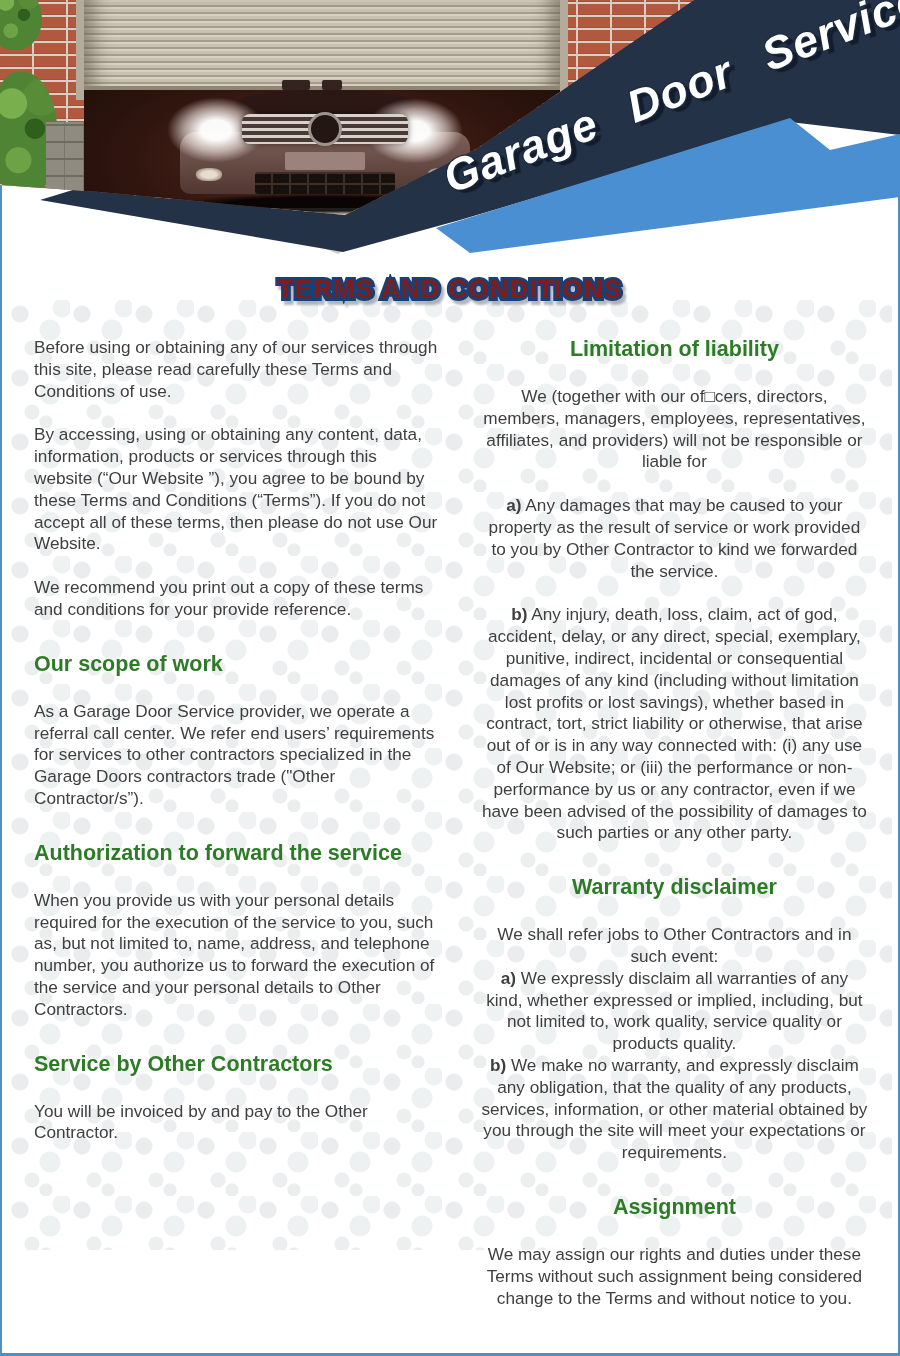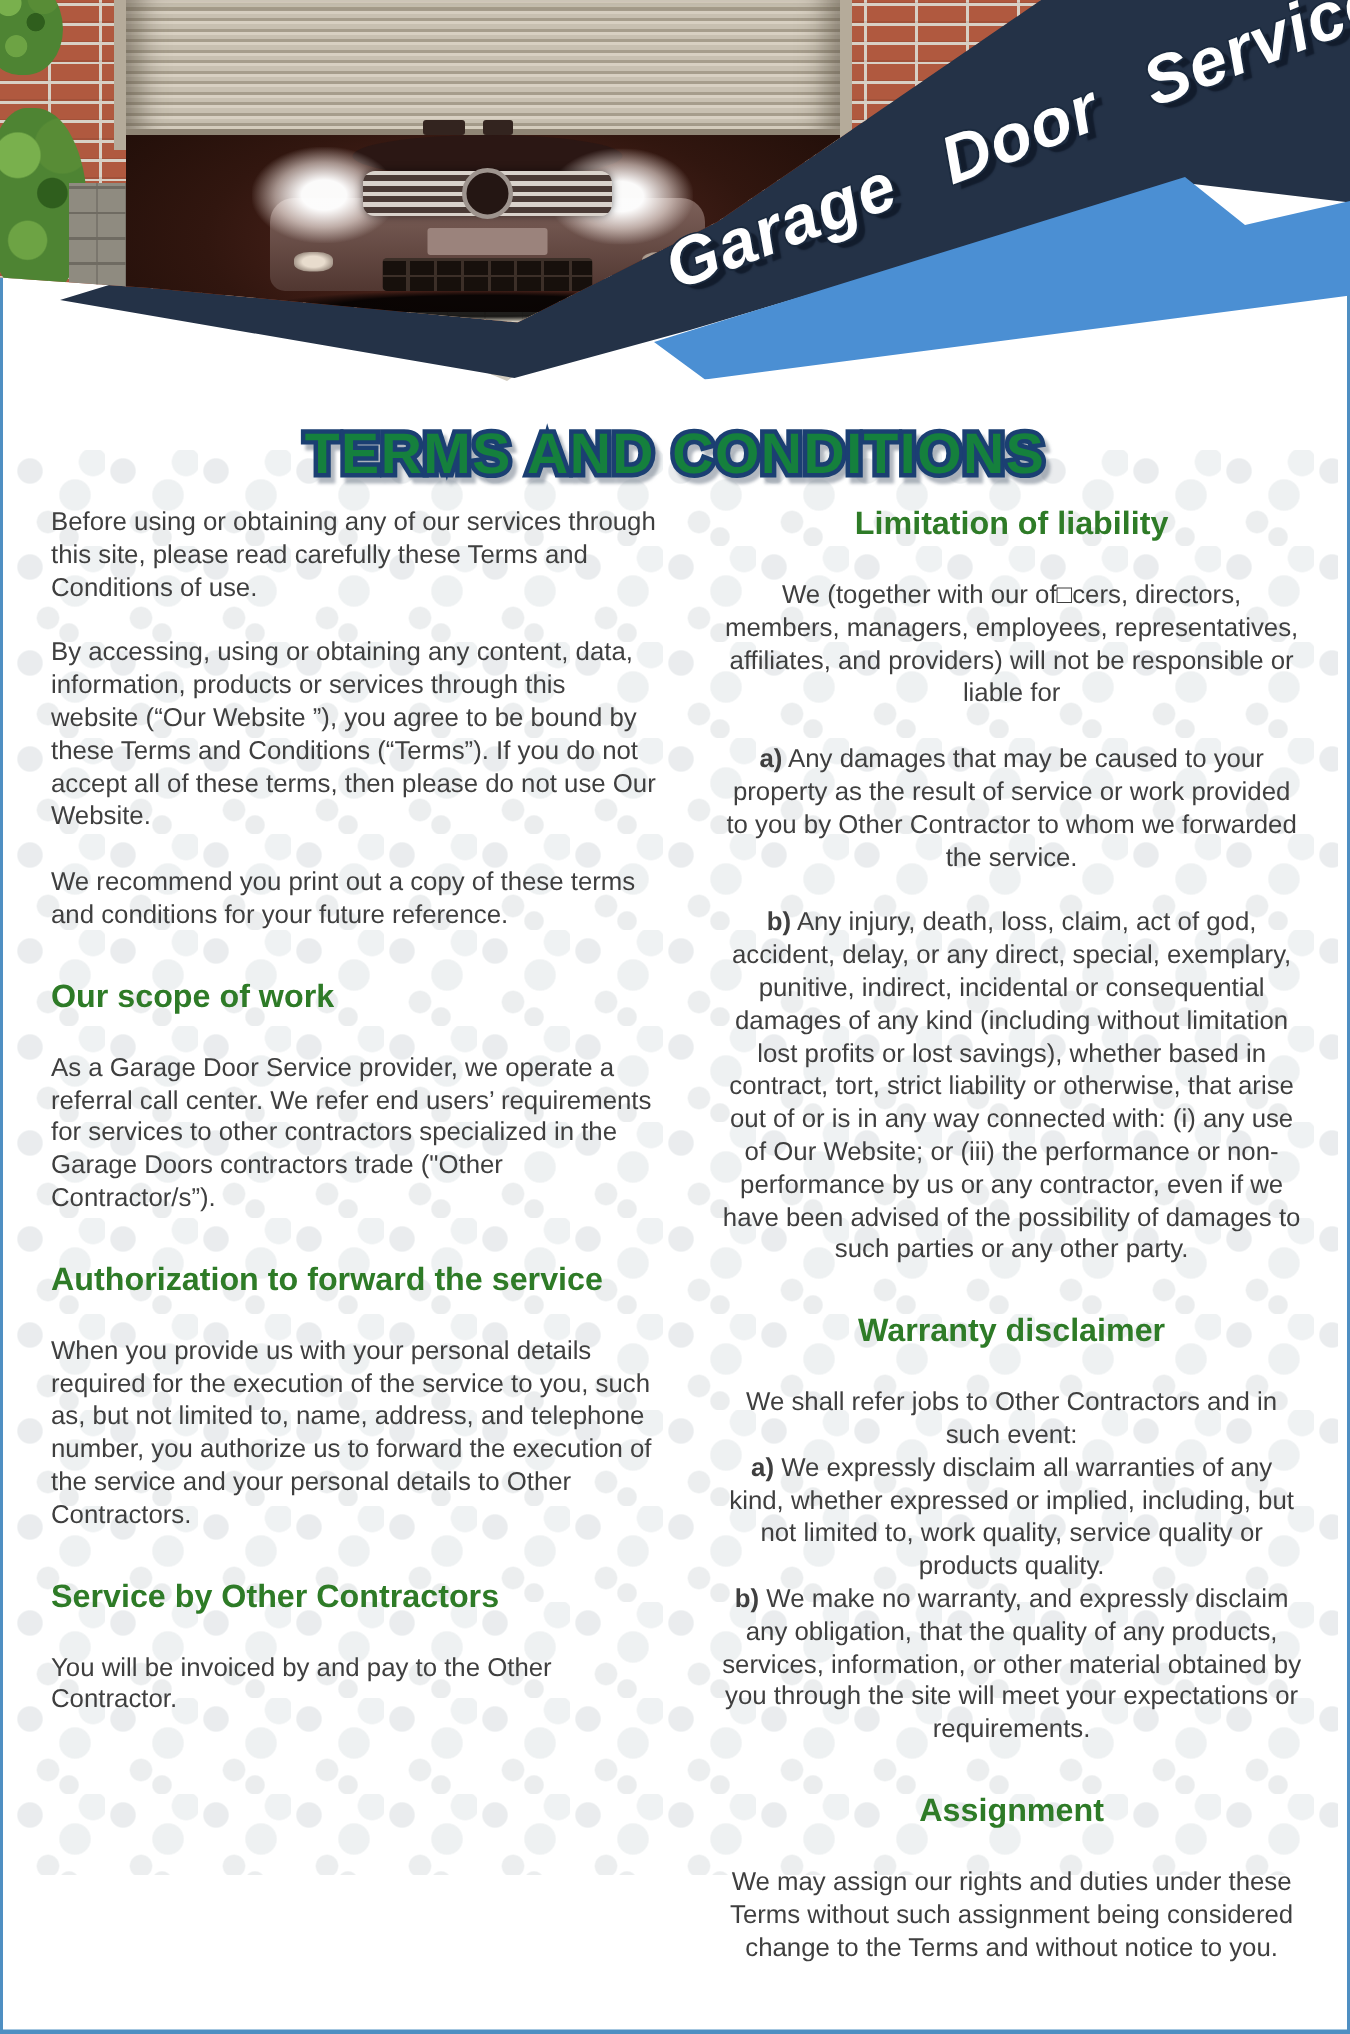--- a/index.html
+++ b/index.html
@@ -81,22 +81,22 @@
     background:radial-gradient(ellipse,rgba(0,0,0,.85) 0 50%,transparent 75%);}
 
   .banner-text{position:absolute;left:455px;top:152px;z-index:5;white-space:nowrap;
     transform:rotate(-21deg);transform-origin:left bottom;
     font-size:45px;font-weight:800;font-style:italic;letter-spacing:1px;word-spacing:22px;color:#ffffff;
     text-shadow:-1px -1px 0 #1c2b3f,1px -1px 0 #1c2b3f,-1px 1px 0 #1c2b3f,1px 1px 0 #1c2b3f,4px 5px 1px rgba(15,25,40,.85);}
 
   
   .title-wrap{position:absolute;left:0;top:258px;width:900px;text-align:center;z-index:3;
     filter:drop-shadow(3px 4px 1px rgba(115,125,140,.55));}
-  .title{position:relative;display:inline-block;font-size:38px;font-weight:800;letter-spacing:1px;
-    color:#15803d;line-height:1.1;text-align:right;}
+  .title{position:relative;display:inline-block;font-size:26px;font-weight:800;letter-spacing:1px;
+    color:#7f1d1d;line-height:1.1;text-align:right;}
   .title::before{content:attr(data-text);position:absolute;left:0;top:0;z-index:-1;
     -webkit-text-stroke:6px #1b3f72;color:#1b3f72;}
 
   
   .dots{position:absolute;left:8px;right:8px;top:300px;height:950px;z-index:0;opacity:.9;
     background-image:
       radial-gradient(9px 9px at 12px 14px,#e8ebed 8px,transparent 9px),
       radial-gradient(11px 11px at 42px 30px,#edf0f1 10px,transparent 11px),
       radial-gradient(8px 8px at 24px 48px,#eaedee 7px,transparent 8px),
       radial-gradient(10px 10px at 54px 8px,#eef1f2 9px,transparent 10px),
@@ -160,34 +160,34 @@
   </div>
 
   <div class="title-wrap">
     <h1 class="title" data-text="TERMS AND CONDITIONS">TERMS AND CONDITIONS</h1>
   </div>
 
   <div class="content">
     <div class="col left" id="col-left">
         <p class="body-p"><span>Before using or obtaining any of our services through this site, please read carefully these Terms and Conditions of use.</span></p>
         <p class="body-p"><span>By accessing, using or obtaining any content, data, information, products or services through this website (“Our Website ”), you agree to be bound by these Terms and Conditions (“Terms”). If you do not accept all of these terms, then please do not use Our Website.</span></p>
-        <p class="body-p"><span>We recommend you print out a copy of these terms and conditions for your future reference.</span></p>
+        <p class="body-p"><span>We recommend you print out a copy of these terms and conditions for your provide reference.</span></p>
         <h2 class="sec-h">Our scope of work</h2>
         <p class="body-p"><span>As a Garage Door Service provider, we operate a referral call center. We refer end users’ requirements for services to other contractors specialized in the Garage Doors contractors trade ("Other Contractor/s”).</span></p>
         <h2 class="sec-h">Authorization to forward the service</h2>
         <p class="body-p"><span>When you provide us with your personal details required for the execution of the service to you, such as, but not limited to, name, address, and telephone number, you authorize us to forward the execution of the service and your personal details to Other Contractors.</span></p>
         <h2 class="sec-h">Service by Other Contractors</h2>
         <div class="group">
           <p class="body-p"><span>You will be invoiced by and pay to the Other Contractor.</span></p>
         </div>
       </div>
     <div class="col right" id="col-right">
         <h2 class="sec-h">Limitation of liability</h2>
         <p class="body-p"><span>We (together with our of□cers, directors, members, managers, employees, representatives, affiliates, and providers) will not be responsible or liable for</span></p>
-        <p class="body-p"><b>a)</b><span> Any damages that may be caused to your property as the result of service or work provided to you by Other Contractor to whom we forwarded the service.</span></p>
+        <p class="body-p"><b>a)</b><span> Any damages that may be caused to your property as the result of service or work provided to you by Other Contractor to kind we forwarded the service.</span></p>
         <p class="body-p"><b>b)</b><span> Any injury, death, loss, claim, act of god, accident, delay, or any direct, special, exemplary, punitive, indirect, incidental or consequential damages of any kind (including without limitation lost profits or lost savings), whether based in contract, tort, strict liability or otherwise, that arise out of or is in any way connected with: (i) any use of Our Website; or (iii) the performance or non-performance by us or any contractor, even if we have been advised of the possibility of damages to such parties or any other party.</span></p>
         <h2 class="sec-h">Warranty disclaimer</h2>
         <div class="group">
           <p class="body-p"><span>We shall refer jobs to Other Contractors and in such event:</span></p>
           <p class="body-p"><b>a)</b><span> We expressly disclaim all warranties of any kind, whether expressed or implied, including, but not limited to, work quality, service quality or products quality.</span></p>
           <p class="body-p"><b>b)</b><span> We make no warranty, and expressly disclaim any obligation, that the quality of any products, services, information, or other material obtained by you through the site will meet your expectations or requirements.</span></p>
         </div>
         <h2 class="sec-h">Assignment</h2>
         <p class="body-p"><span>We may assign our rights and duties under these Terms without such assignment being considered change to the Terms and without notice to you.</span></p>
       </div>

